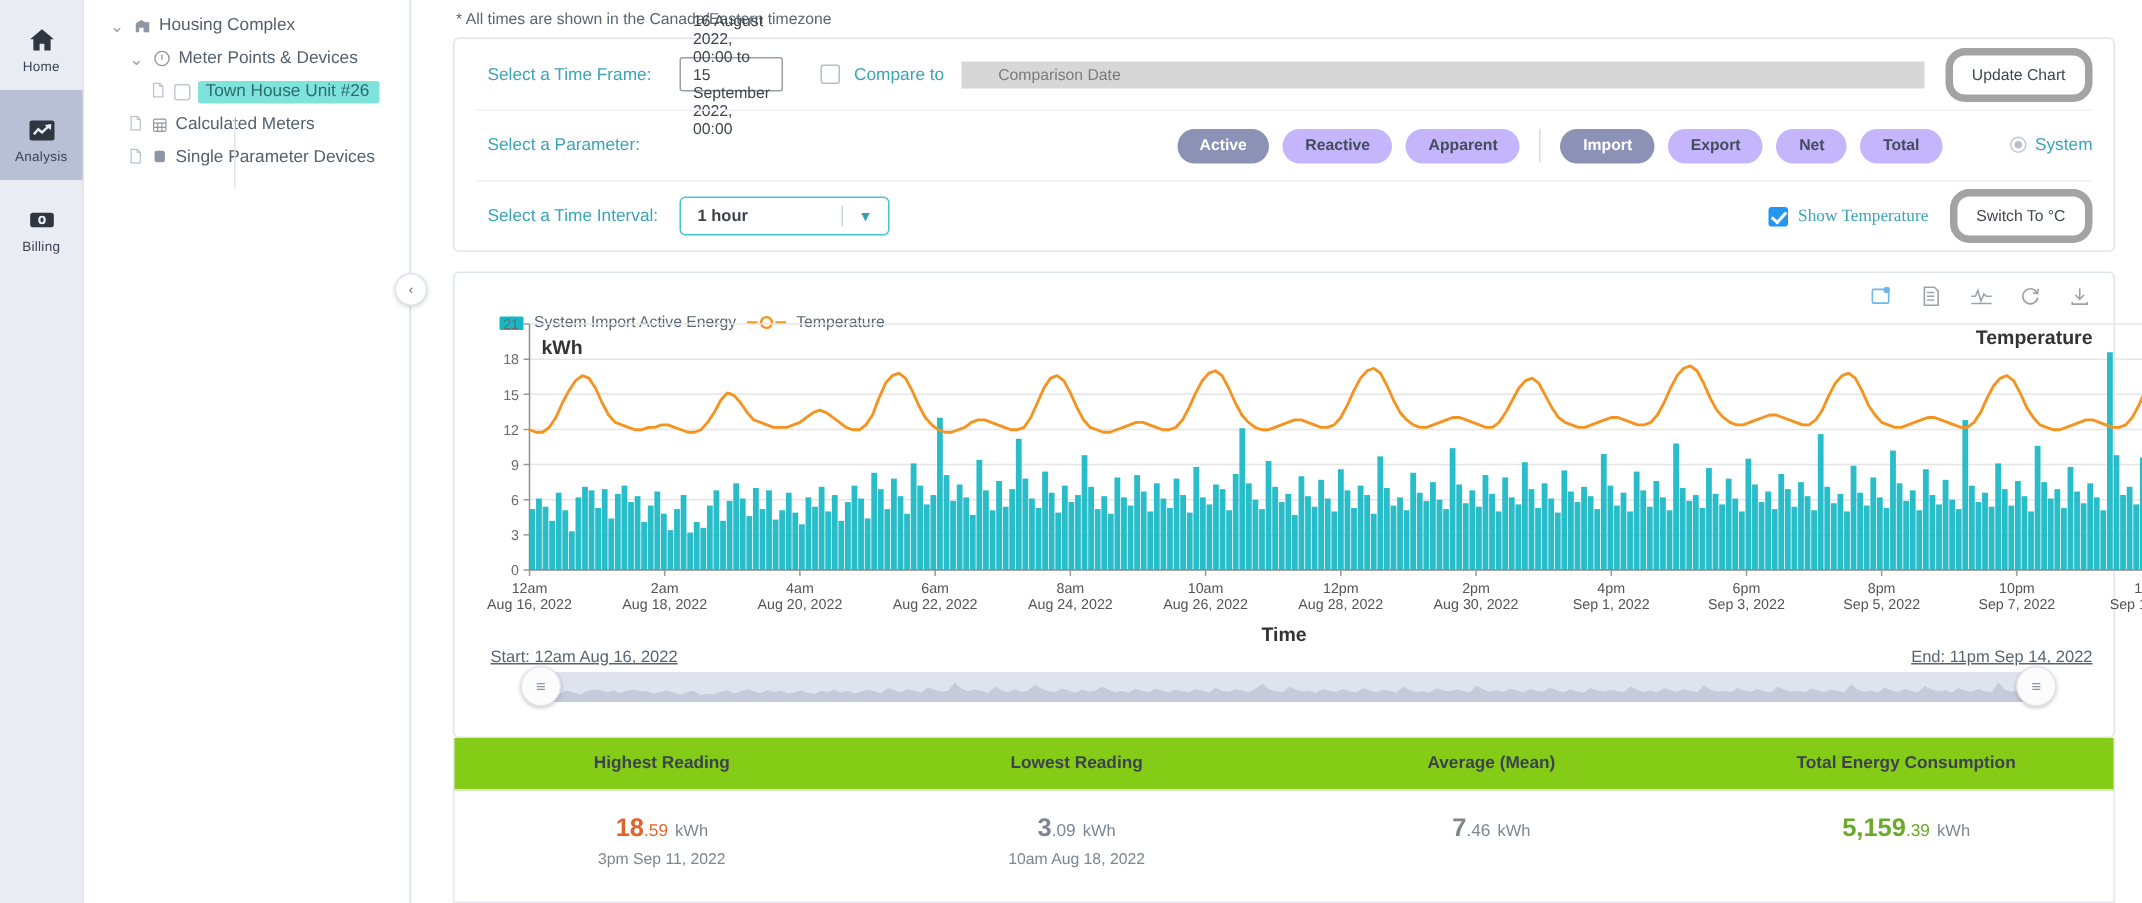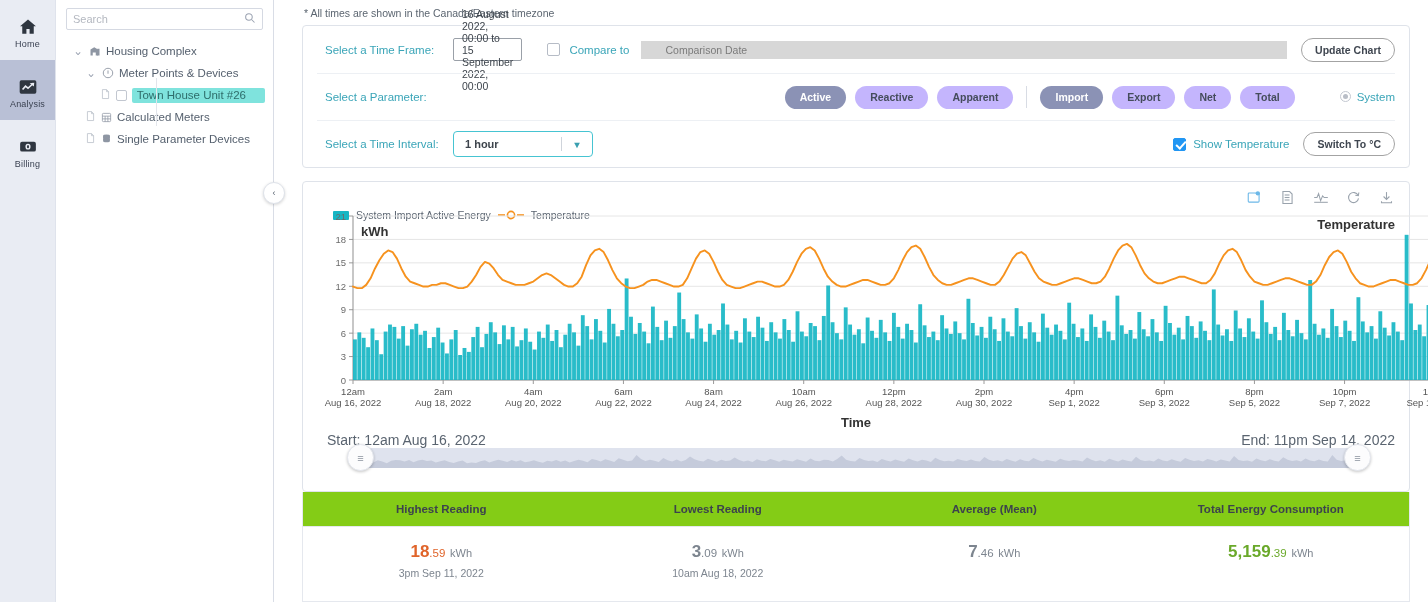--- a/index.html
+++ b/index.html
@@ -41,21 +41,21 @@
     font-family:"Liberation Sans", sans-serif; background:transparent;
   }
   .search-box input::placeholder { color:#b4b8c0; }
   .tree-row {
     display:flex; align-items:center; gap:5px; height:22px;
     font-size:11.5px; color:#55606e; white-space:nowrap; cursor:pointer;
   }
   .tw { width:12px; display:inline-flex; justify-content:center; align-items:center; color:#9aa2b1; }
   .doc-ico { color:#b9bfc9; }
   .node-ico { color:#8e96a3; display:inline-flex; }
-  .hl { background:#7fe3dd; color:#2e6d6b; padding:1px 19px 2px 5px; border-radius:2px; }
+  .hl { background:#7fe3dd; color:#2e6d6b; padding:1px 7px 2px 5px; border-radius:2px; }
   .cbx { width:11px; height:11px; border:1px solid #c2c7d0; border-radius:2px; background:#fff; display:inline-block; }
   .vline { position:absolute; left:100px; top:78px; width:1px; height:48px; background:#e2e5eb; }
 
   .collapse-btn {
     position:absolute; right:-12px; top:182px; width:22px; height:22px;
     border-radius:50%; background:#fff; border:1px solid #dfe3ea;
     box-shadow:0 1px 3px rgba(0,0,0,.16); display:flex; align-items:center;
     justify-content:center; font-size:9px; color:#5a6472; cursor:pointer; z-index:5;
   }
 
@@ -83,22 +83,22 @@
   .chk.on:after {
     content:""; position:absolute; left:3.5px; top:.5px; width:4px; height:8px;
     border:solid #fff; border-width:0 2px 2px 0; transform:rotate(42deg);
   }
   .cmp-lbl { color:#3aa5b8; font-size:11.5px; margin-left:9px; white-space:nowrap; }
   .cmp-input {
     flex:1; height:18px; background:#d7d7d7; margin-left:12px; display:flex;
     align-items:center; padding:0 24px; font-size:10.5px; color:#7b7b7b; min-width:40px;
   }
   .btn-pill {
-    height:24px; border:1px solid #a3a3a3; border-radius:13px; background:#fff;
-    font-size:10.5px; font-weight:bold; color:#3f4650; padding:0 13px; margin-left:14px;
+    height:36px; border:5px solid #a3a3a3; border-radius:13px; background:#fff;
+    font-size:10.5px; font-weight:normal; color:#3f4650; padding:0 13px; margin-left:14px;
     display:flex; align-items:center; white-space:nowrap; cursor:pointer;
   }
 
   .params { display:flex; align-items:center; margin-left:auto; }
   .seg {
     height:23px; border-radius:12px; background:#c4b5fd; color:#454c5c;
     font-size:10.5px; font-weight:bold; padding:0 15px; display:flex; align-items:center;
     margin-right:9px; cursor:pointer; white-space:nowrap;
   }
   .seg.sel { background:#8b92b5; color:#fff; }
@@ -108,42 +108,42 @@
   .radio-o:after { content:""; position:absolute; inset:2px; border-radius:50%; background:#b9bec7; }
   .sys-lbl { color:#3aa5b8; font-size:11.5px; }
 
   .select {
     width:140px; height:26px; border:1px solid #46c4d2; border-radius:4px;
     display:flex; align-items:center; font-size:11px; font-weight:bold; color:#3d444c;
     padding:0 0 0 11px; background:#fff; cursor:pointer;
   }
   .select .sdiv { margin-left:auto; width:1px; height:14px; background:#cfd4db; }
   .select .caret { width:30px; display:flex; align-items:center; justify-content:center; color:#3a9fb0; font-size:10px; }
-  .temp-chk-wrap { display:flex; align-items:center; gap:7px; margin-left:auto; }
+  .temp-chk-wrap { display:flex; align-items:center; gap:7px; margin-left:auto;font-family:Liberation Serif, serif; }
   .temp-chk-wrap .chk { margin-left:0; }
   .temp-lbl { color:#3aa5b8; font-size:11.5px; }
 
   
   .chart-card {
     border:1px solid #dfe3ea; border-radius:4px; margin-top:13px; background:#fff;
     height:311px; position:relative; padding:6px 10px 0 10px;
   }
   .chart-tools { position:absolute; right:14px; top:7px; display:flex; gap:16px; }
   .chart-tools .tool { width:17px; height:17px; color:#9aa3ad; cursor:pointer; display:flex; align-items:center; justify-content:center; }
   .chart-tools .tool.first { color:#6cb8e8; }
   .legend { display:flex; align-items:center; gap:7px; padding:21px 0 0 20px; font-size:10.5px; color:#5a6470; }
   .lg-swatch { width:16px; height:9px; background:#17b6c4; display:inline-block; border-radius:1px; }
   .lg-line { display:inline-flex; align-items:center; }
   .y-title { font-size:13px; font-weight:bold; color:#333; position:absolute; left:58px; top:42px; }
   .t-title { font-size:13px; font-weight:bold; color:#333; position:absolute; right:14px; top:35px; }
   .x-title { font-size:13px; font-weight:bold; color:#333; position:absolute; left:0; right:0; text-align:center; top:233px; }
   .plot { position:absolute; left:10px; top:26px; right:10px; height:210px; }
   .plot svg { display:block; }
 
-  .range-note { position:absolute; font-size:14px; color:#5a6470; top:250px; }
+  .range-note { position:absolute; font-size:11px; color:#5a6470; top:250px;text-decoration:underline; }
   .range-note.l { left:24px; }
   .range-note.r { right:14px; }
   .slider {
     position:absolute; left:57px; right:52px; top:266px; height:20px;
     background:#dfe3ee; border-radius:2px; overflow:hidden;
   }
   .handle {
     position:absolute; top:262px; width:27px; height:27px; border-radius:50%;
     background:#fcfcfd; border:1px solid #e3e6ed; box-shadow:0 1px 3px rgba(0,0,0,.22);
     display:flex; align-items:center; justify-content:center; color:#8b939f; font-size:11px; cursor:pointer;
@@ -195,29 +195,20 @@
           <rect x="1.5" y="5" width="21" height="13" rx="2.5" fill="#2f3640"></rect>
           <ellipse cx="12" cy="11.5" rx="3.4" ry="3.8" fill="#e9ecf3"></ellipse>
           <ellipse cx="12" cy="11.5" rx="1.4" ry="2.1" fill="#2f3640"></ellipse>
         </svg>
     </span>
     <span class="rail-label">Billing</span>
   </div>
 </div>
 
 <div class="tree-pane">
-  <div class="search-box">
-    <input placeholder="Search" style="">
-    <span>
-      <svg viewBox="0 0 16 16" width="12" height="12" fill="none" stroke="#9aa2b1" stroke-width="1.4">
-          <circle cx="6.6" cy="6.6" r="4.4"></circle>
-          <line x1="10" y1="10" x2="14" y2="14"></line>
-        </svg>
-    </span>
-  </div>
 
   <div class="vline"></div>
 
   <div class="tree-row" style="padding-left:8px">
     <span class="tw">⌄</span>
     <span class="node-ico">
       <svg viewBox="0 0 16 16" width="12" height="12" fill="#8e96a3">
           <path d="M2 14V6l5-3 5 3v8H9v-4H5v4H2z"></path>
           <rect x="11" y="5" width="3" height="9"></rect>
         </svg>

